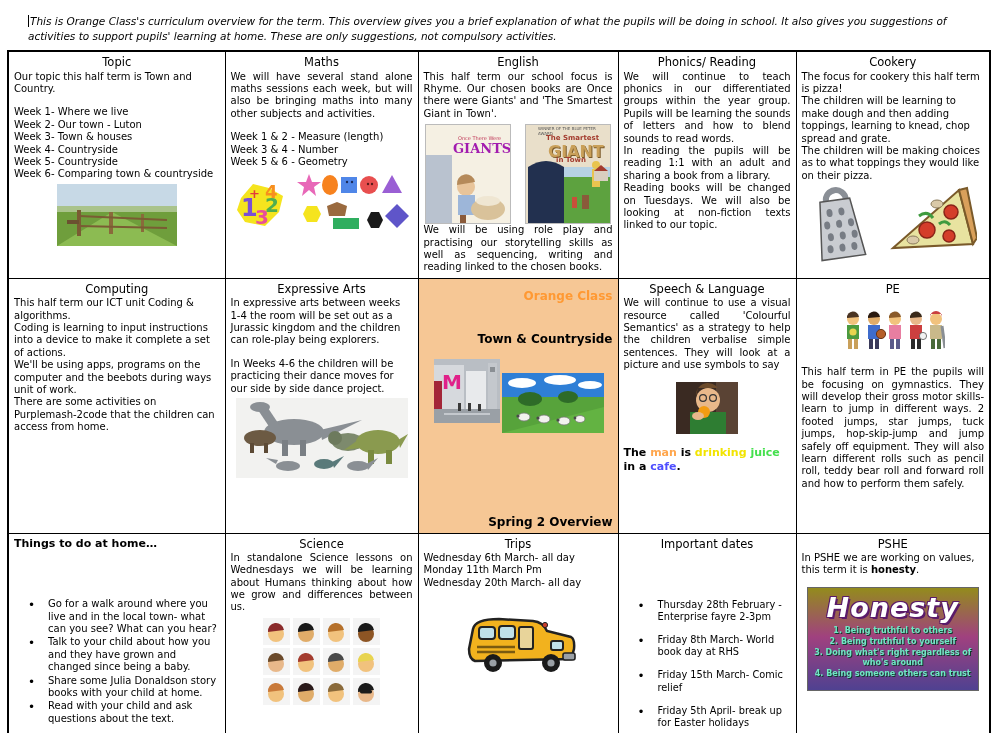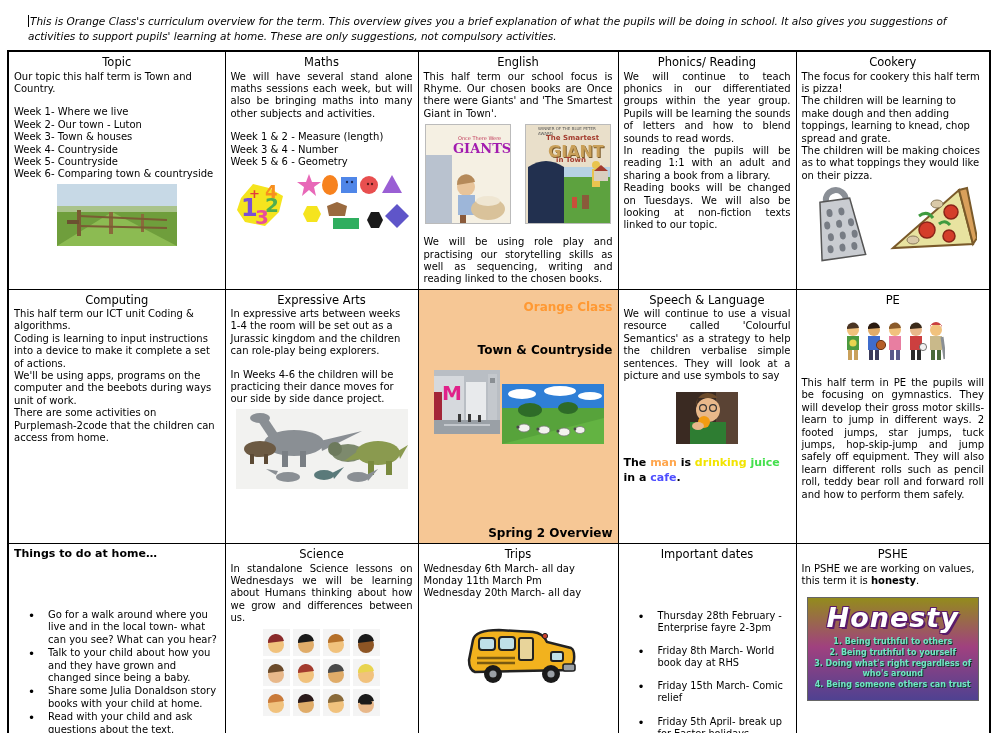--- a/index.html
+++ b/index.html
@@ -164,21 +164,21 @@
               <path d="M2,42 Q20,30 38,42 L38,98 L2,98 Z" fill="#22304f"></path>
               <rect x="66" y="44" width="8" height="18" fill="#e8c44f"></rect>
               <circle cx="70" cy="40" r="4" fill="#e8c44f"></circle>
               <rect x="56" y="70" width="7" height="14" fill="#8a5a3a"></rect>
               <rect x="46" y="72" width="5" height="11" fill="#c94f3a"></rect>
               <rect x="68" y="46" width="14" height="10" fill="#d9cfc0"></rect>
               <polygon points="68,46 75,40 82,46" fill="#a33b2e"></polygon>
             </svg>
           </div>
         </div>
-        <div class="just" style="margin-top:12px;">We will be using role play and practising our storytelling skills as well as sequencing, writing and reading linked to the chosen books.</div>
+        <div class="just" style="margin-top:0;">We will be using role play and practising our storytelling skills as well as sequencing, writing and reading linked to the chosen books.</div>
       </td>
 
       <td>
         <div class="cell-title">Phonics/ Reading</div>
         <div class="just">We will continue to teach phonics in our differentiated groups within the year group. Pupils will be learning the sounds of letters and how to blend sounds to read words.</div>
         <div class="just">In reading the pupils will be reading 1:1 with an adult and sharing a book from a library.</div>
         <div class="just">Reading books will be changed on Tuesdays. We will also be looking at non-fiction texts linked to our topic.</div>
       </td>
 
       <td>

